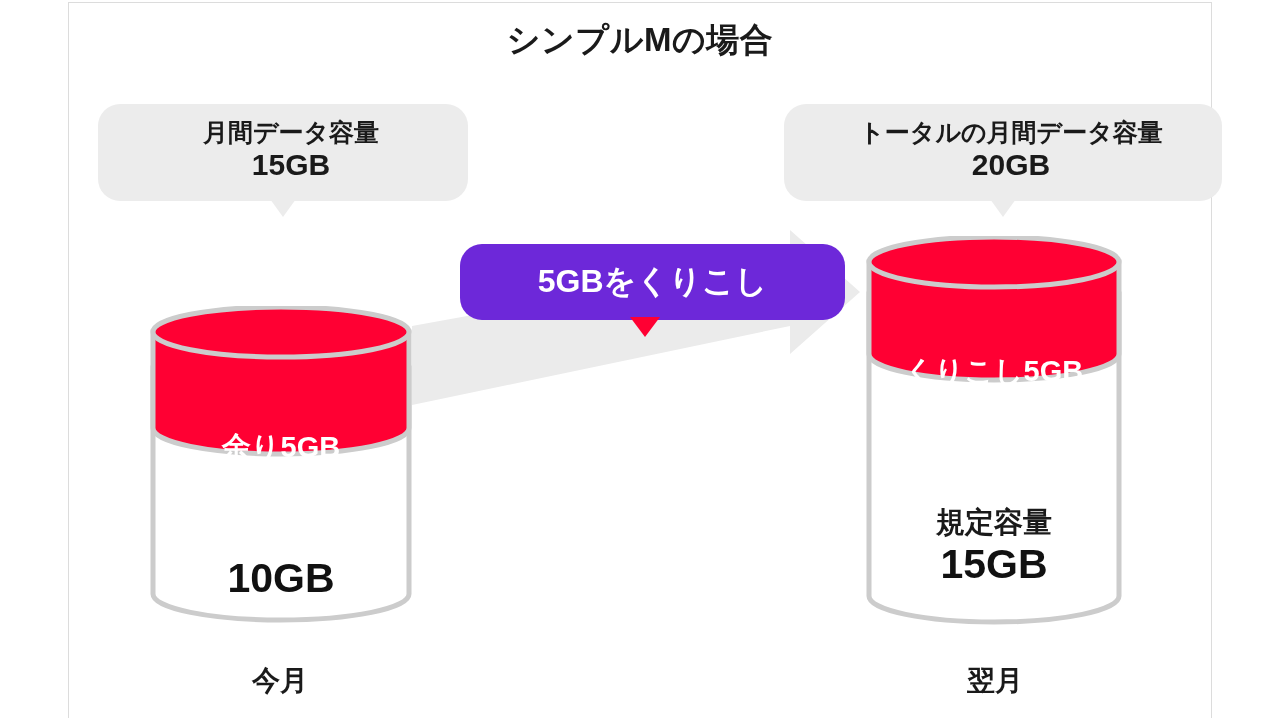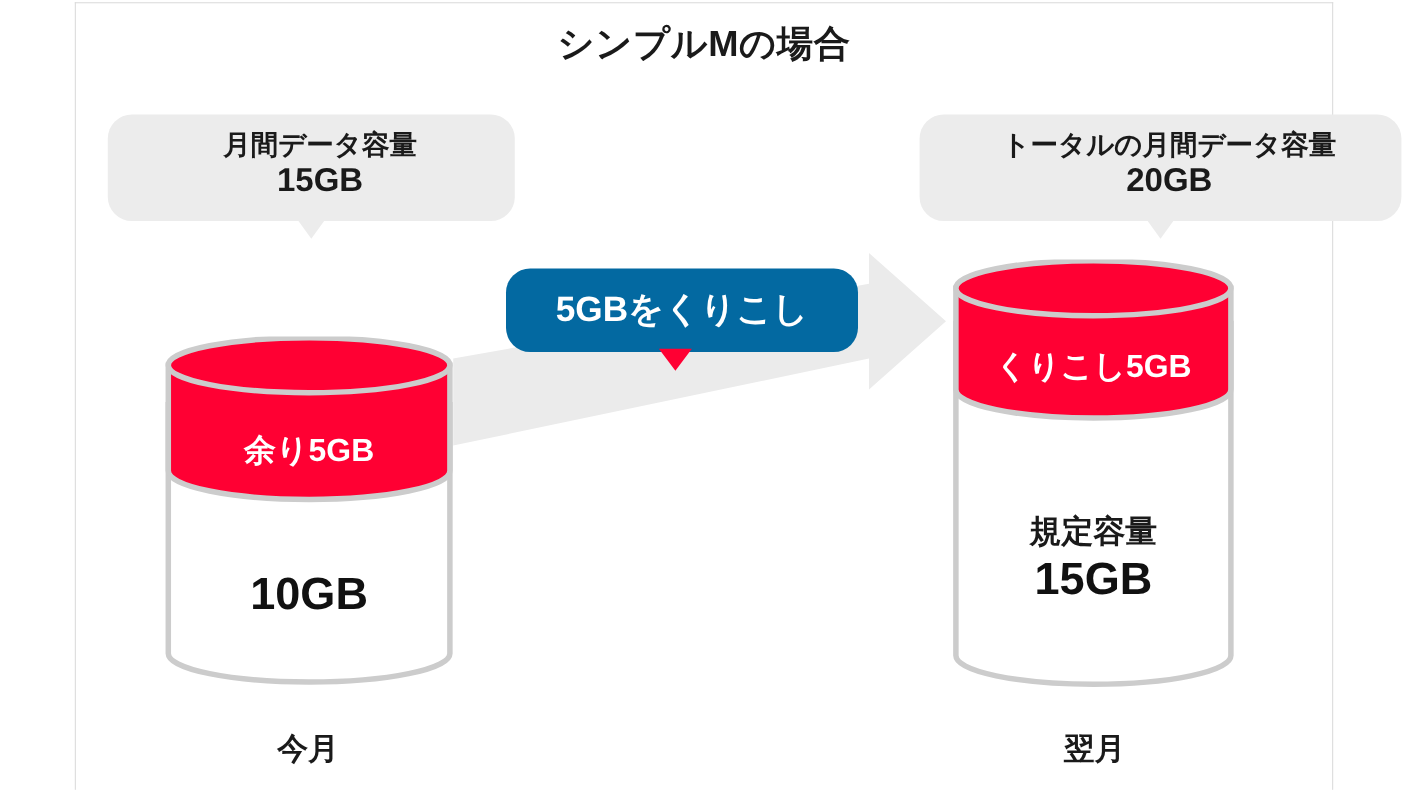--- a/index.html
+++ b/index.html
@@ -82,34 +82,34 @@
     border-top: 18px solid #ececec;
   }
 
   #callout-left {
     left: 98px;
     top: 104px;
     width: 370px;
     height: 97px;
   }
   #callout-right {
-    left: 836px;
+    left: 784px;
     top: 104px;
     width: 438px;
     height: 97px;
   }
 
   
   #bubble-red {
     position: absolute;
     left: 460px;
     top: 244px;
-    width: 320px;
+    width: 385px;
     height: 76px;
-    background: #0369a1;
+    background: #6d28d9;
     border-radius: 22px;
     display: flex;
     align-items: center;
     justify-content: center;
     color: #ffffff;
     font-size: 32px;
     font-weight: 700;
     white-space: nowrap;
     z-index: 8;
   }
@@ -141,20 +141,21 @@
     z-index: 5;
   }
   .cyl svg { display: block; }
 
   .cyl-label {
     position: absolute;
     width: 100%;
     text-align: center;
     white-space: nowrap;
     pointer-events: none;
+    margin-top: 38px;
   }
   .label-red {
     color: #ffffff;
     font-size: 29px;
     font-weight: 700;
   }
   .label-dark-sm {
     color: #1a1a1a;
     font-size: 29px;
     font-weight: 700;

